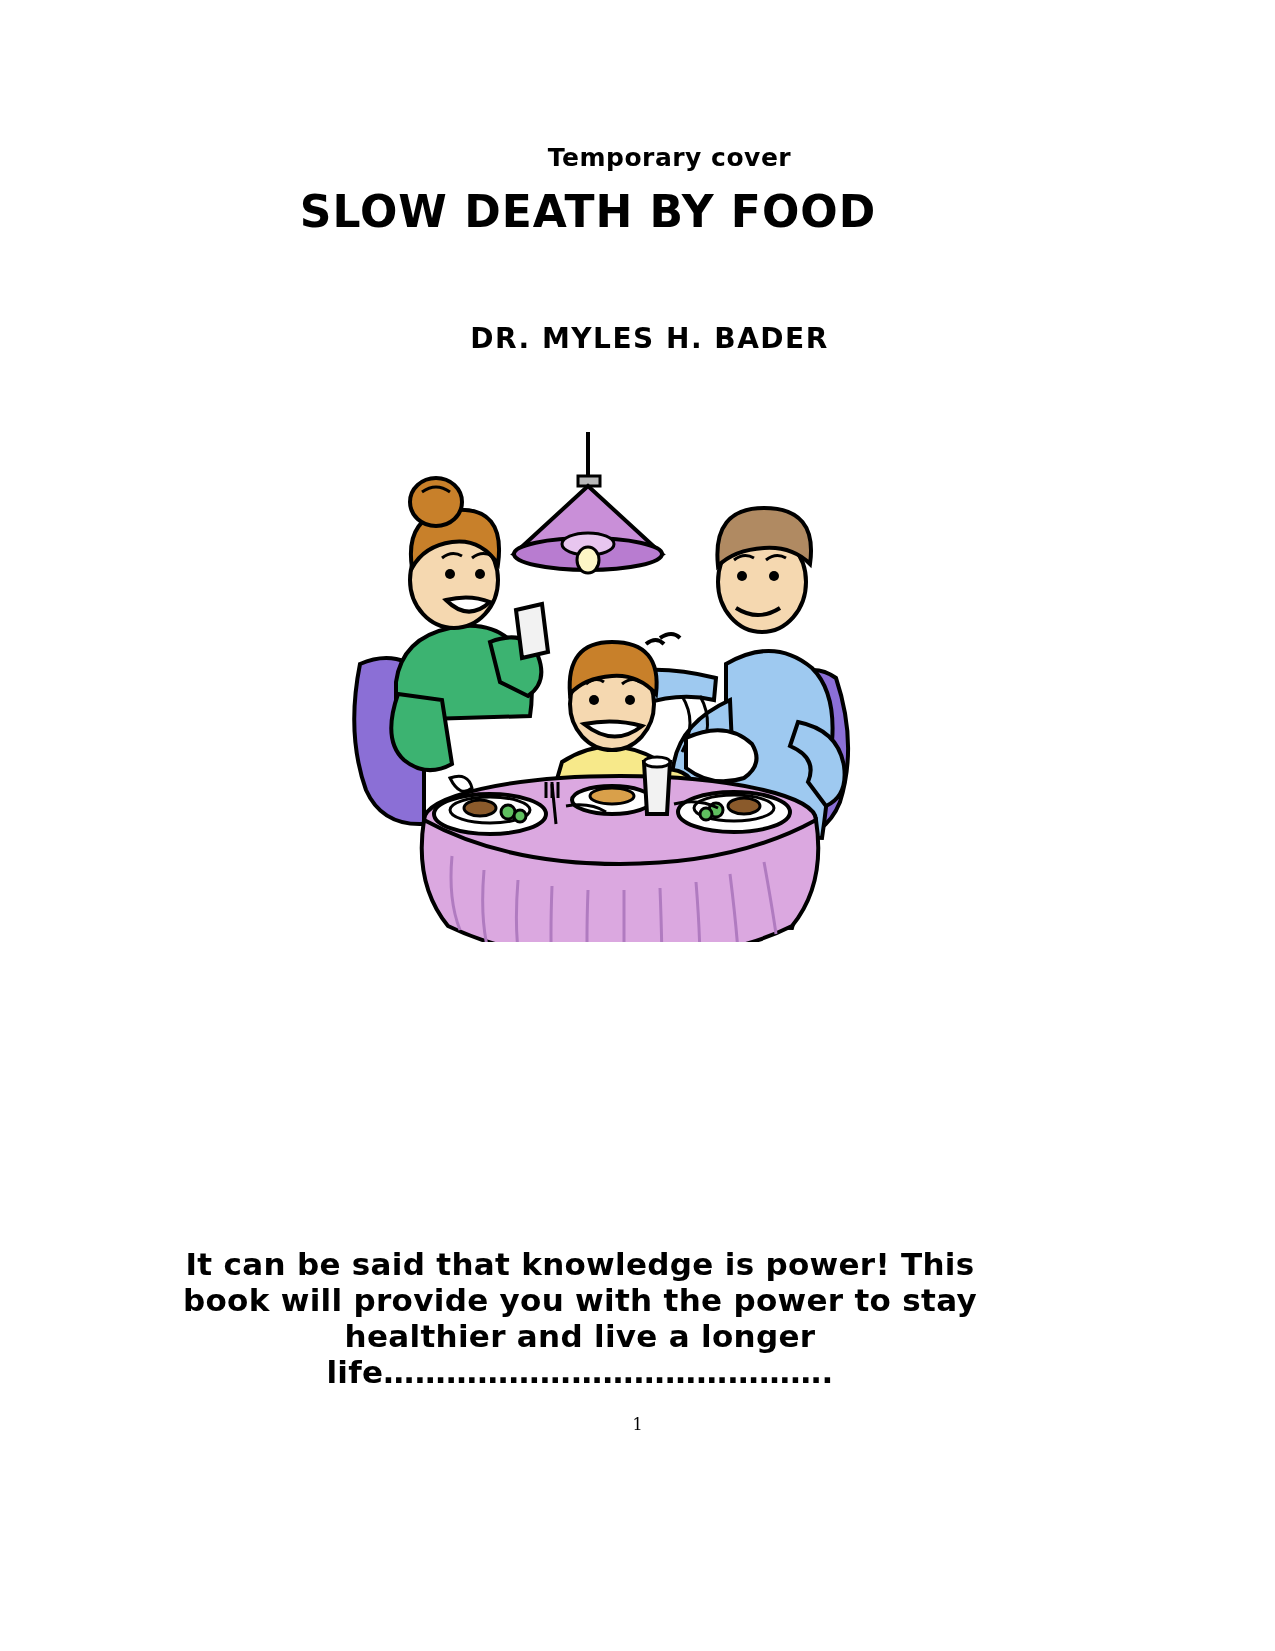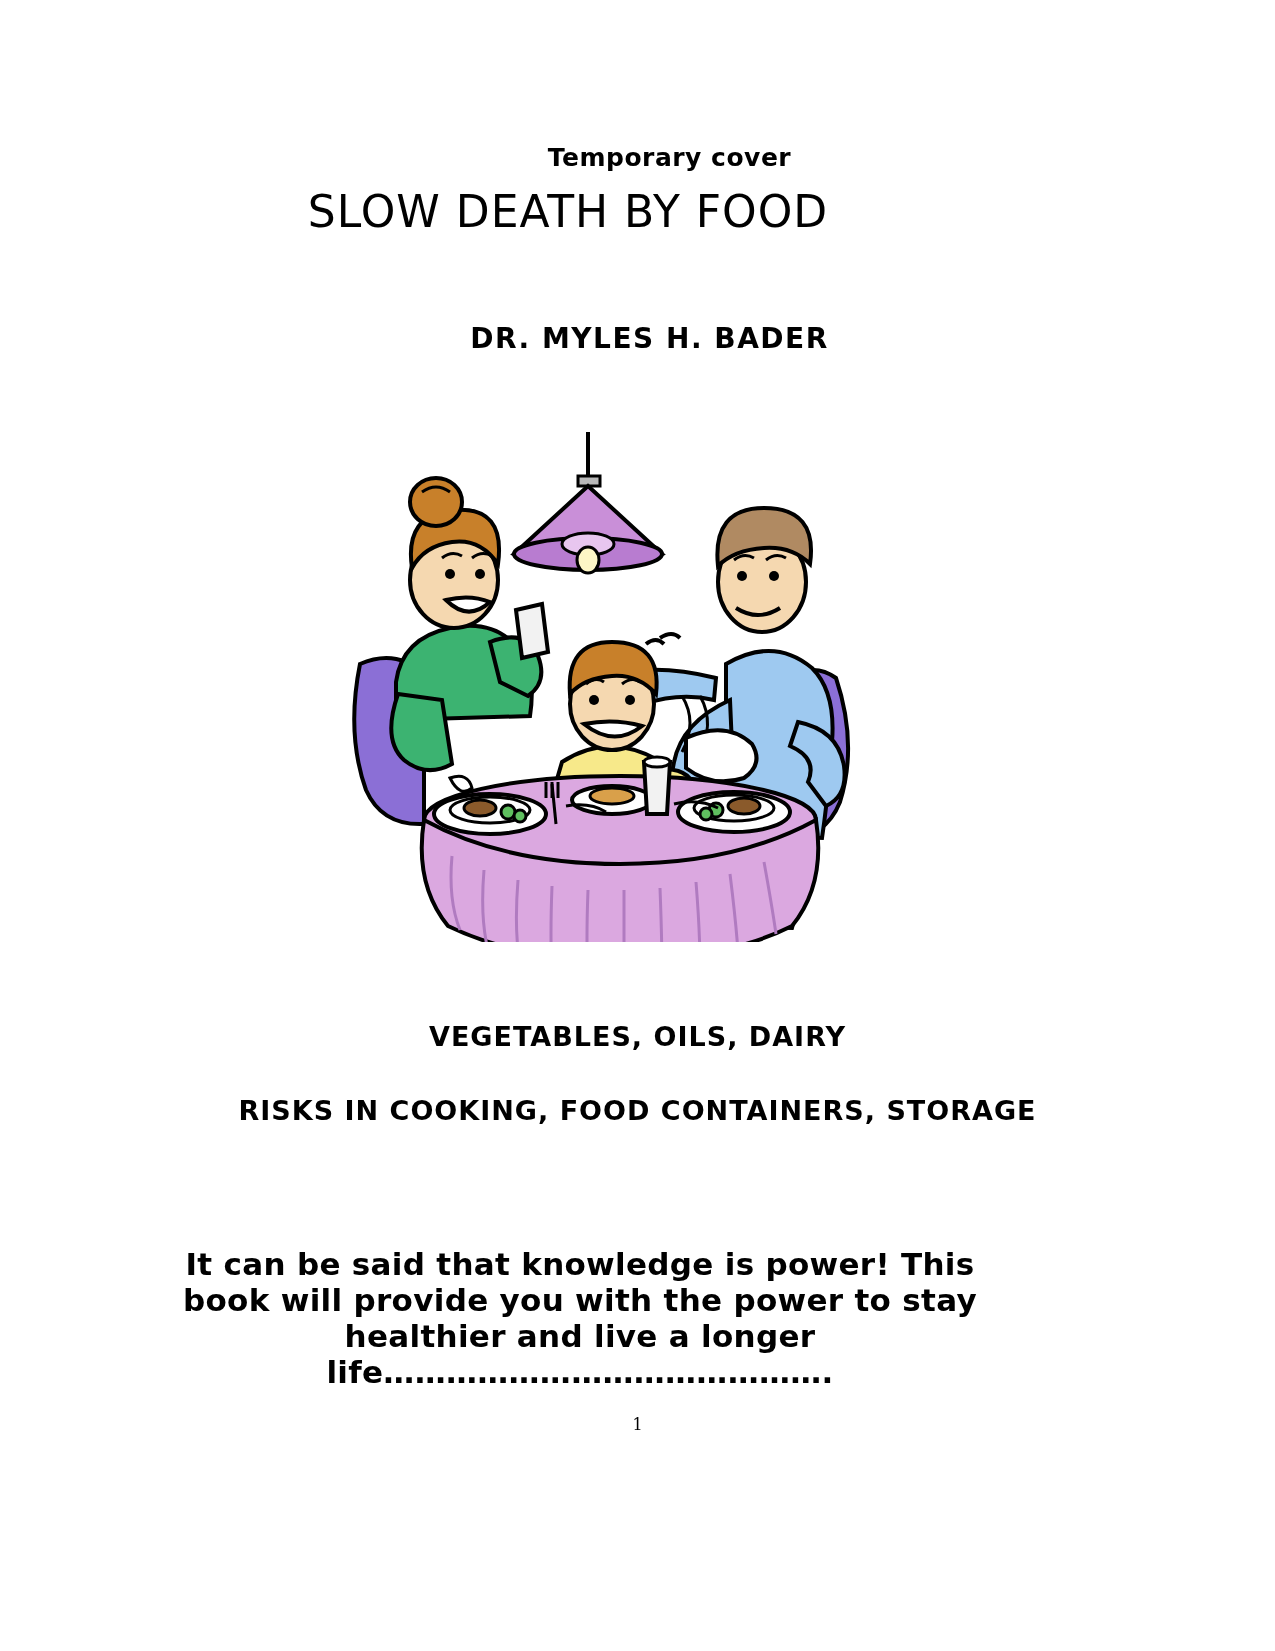--- a/index.html
+++ b/index.html
@@ -35,23 +35,24 @@
     margin-left: 32px;
   }
 
   .book-title {
     position: absolute;
     top: 186px;
     left: 0;
     width: 1136px;
     text-align: center;
     font-family: "DejaVu Sans", sans-serif;
-    font-weight: normal;
+    font-weight: bold;
     font-size: 44px;
     letter-spacing: 1px;
+    padding-left: 20px;
   }
 
   .by-line {
     position: absolute;
     top: 281px;
     left: 0;
     width: 1275px;
     text-align: center;
     font-family: "DejaVu Sans", sans-serif;
     font-weight: bold;
@@ -231,22 +232,20 @@
       <path d="M216 350 l0 16 M222 350 l0 16 M228 350 l0 16" stroke="#000" stroke-width="3" fill="none"></path>
       <path d="M120 346 q18 -6 22 10 q-12 10 -22 -10 Z" fill="#ffffff" stroke="#000" stroke-width="3"></path>
       <path d="M236 374 q24 -4 40 6" stroke="#000" stroke-width="3" fill="none"></path>
       <path d="M344 372 q24 -6 44 4" stroke="#000" stroke-width="3" fill="none"></path>
 
       <path d="M356 306 q40 -18 66 6 q12 20 -8 34 q-32 10 -58 -10 Z" fill="#ffffff" stroke="#000" stroke-width="4"></path>
     </svg>
   </div>
 
   <div class="subject-block">
-    <div>VEGETABLES, OILS, DAIRY</div>
     <span class="gap"></span>
-    <div>RISKS IN COOKING, FOOD CONTAINERS, STORAGE</div>
   </div>
 
   <div class="blurb">It can be said that knowledge is power! This book will provide you with the power to stay healthier and live a longer life…………………………………….</div>
 
   <div class="page-number">1</div>
 
 </div>
 
 </body></html>

